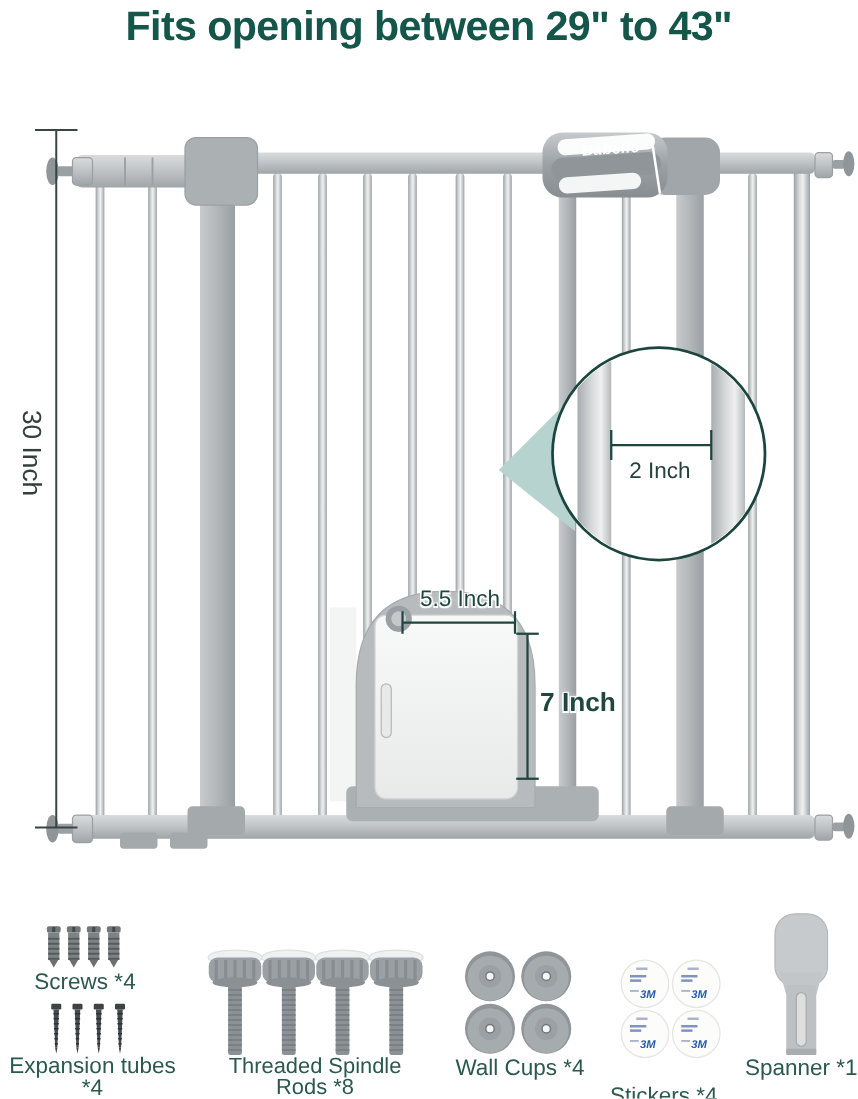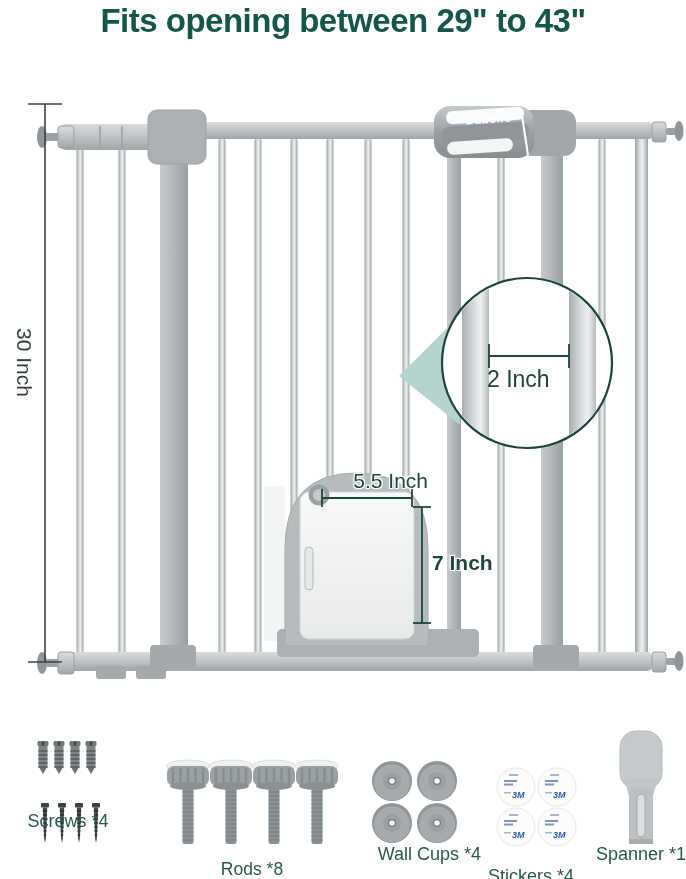--- a/index.html
+++ b/index.html
@@ -4,30 +4,30 @@
 <style>
   html,body{margin:0;padding:0;background:#fff;}
   .canvas{position:relative;width:686px;height:879px;background:#ffffff;overflow:hidden;
           font-family:"Liberation Sans",sans-serif;}
   .abs{position:absolute;}
   .page-title{top:2px;left:0;width:686px;text-align:center;font-size:33px;font-weight:bold;
               color:#14564A;letter-spacing:-0.5px;}
   .dim{color:#1D473F;font-weight:500;}
   .halo{text-shadow:-1px -1px 0 #fff,1px -1px 0 #fff,-1px 1px 0 #fff,1px 1px 0 #fff,0 0 4px #fff;}
   .dim-30{left:12px;top:328px;writing-mode:vertical-rl;font-size:21px;color:#343F3C;font-weight:400;}
-  .dim-2{left:487px;top:366px;width:82px;text-align:left;font-size:23px;color:#26403A;}
-  .dim-55{left:332px;top:469px;width:96px;text-align:right;font-size:21px;}
+  .dim-2{left:487px;top:366px;width:82px;text-align:center;font-size:18px;color:#26403A;}
+  .dim-55{left:320px;top:469px;width:96px;text-align:center;font-size:18px;}
   .dim-7{left:432px;top:551px;font-size:21px;font-weight:bold;}
   .brand{left:450px;top:112px;width:78px;text-align:center;transform:rotate(-4deg);
          color:#ffffff;font-size:12px;font-weight:bold;font-style:italic;letter-spacing:.5px;}
   .acc-label{font-size:18px;color:#2B594D;text-align:center;line-height:18px;}
-  .lab-screws{left:8px;top:776px;width:120px;margin-top:36px;}
+  .lab-screws{left:8px;top:776px;width:120px;}
   .lab-exp{left:0px;top:843px;width:148px;}
   .lab-rods{left:169px;top:844px;width:166px;font-size:17.5px;line-height:17px;}
-  .lab-cups{left:351px;top:845px;width:130px;text-align:right;}
+  .lab-cups{left:351px;top:845px;width:130px;}
   .lab-stickers{left:469px;top:867px;width:124px;}
   .lab-spanner{left:584px;top:845px;width:114px;}
 </style>
 </head>
 <body>
 
 <div class="canvas">
 
   <svg class="abs" style="left:0;top:0" width="686" height="879" viewBox="0 0 686 879">
     <defs>
@@ -342,23 +342,24 @@
   <div class="abs brand">Babelio</div>
 
   <div class="abs dim dim-2">2 Inch</div>
 
   <div class="abs dim dim-55 halo">5.5 Inch</div>
 
   <div class="abs dim dim-7 halo">7 Inch</div>
 
   <div class="abs acc-label lab-screws">Screws *4</div>
 
+  <div class="abs acc-label lab-exp">Expansion tubes *4</div>
 
   <div class="abs acc-label lab-rods">
-    <br>
+    <span>Threaded Spindle</span><br>
     <span>Rods *8</span>
   </div>
 
   <div class="abs acc-label lab-cups">Wall Cups *4</div>
 
   <div class="abs acc-label lab-stickers">Stickers *4</div>
 
   <div class="abs acc-label lab-spanner">Spanner *1</div>
 </div>
 

